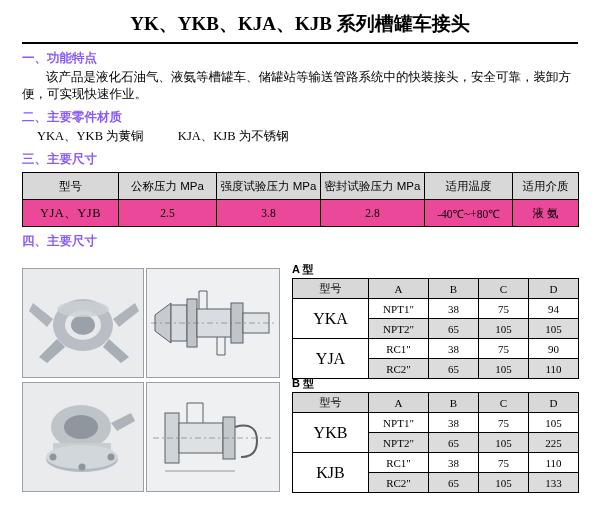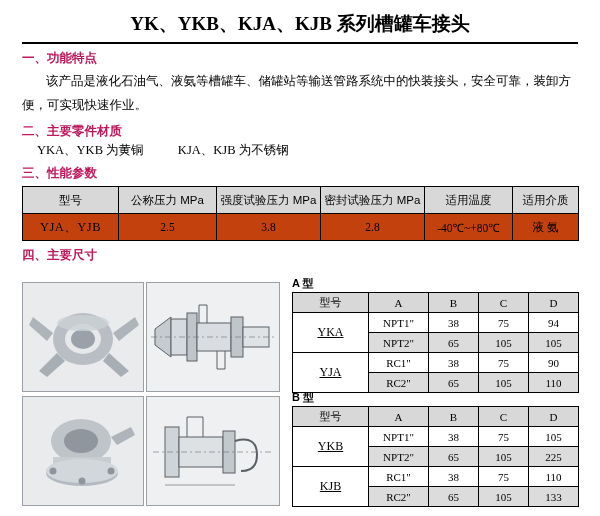--- a/index.html
+++ b/index.html
@@ -30,29 +30,29 @@
     padding-bottom: 2px;
     color: #000;
   }
   .title-rule {
     width: 556px;
     height: 2px;
     background: #000;
     margin: 3px auto 0 auto;
   }
   .section-head {
-    color: #be185d;
+    color: #8b5cf6;
     font-weight: bold;
     font-size: 12.5px;
     font-family: "Liberation Sans", sans-serif;
     margin: 6px 0 2px 22px;
   }
   .body-text {
     font-size: 12.5px;
-    line-height: 24px;
+    line-height: 17px;
     margin: 0 18px 0 22px;
     text-indent: 0;
     font-family: "Liberation Sans", sans-serif;
   }
   .body-text.indent {
     text-indent: 24px;
   }
   .mat-line {
     font-size: 12.5px;
     margin: 1px 0 0 37px;
@@ -86,21 +86,21 @@
   table.perf .hdr-cn {
     font-family: "Liberation Sans", sans-serif;
     font-size: 11.5px;
   }
   table.perf td.model {
     font-family: "Liberation Serif", serif;
     font-size: 12.5px;
     letter-spacing: 0.5px;
   }
   table.perf tr.alt td {
-    background: #c2410c;
+    background: #ec4899;
   }
 
   
   .dims-wrap {
     position: relative;
     margin-top: 6px;
     height: 244px;
   }
   .img-box {
     position: absolute;
@@ -137,23 +137,22 @@
     padding: 0;
   }
   table.dim th {
     background: #d8d8d8;
     font-weight: normal;
   }
   table.dim th.cn {
     font-family: "Liberation Sans", sans-serif;
   }
   table.dim td.rowhdr {
-    font-size: 12px;
-    font-family: "Liberation Serif", serif;
-    text-decoration: underline;
+    font-size: 16px;
+    font-family: "Liberation Serif", serif;
   }
   table.dim tr.alt td {
     background: #dcdcdc;
   }
 
   
   .art {
     position: absolute;
     left: 0; top: 0;
     width: 100%;
@@ -171,21 +170,21 @@
   <div class="section-head">一、功能特点</div>
   <div class="body-text indent">该产品是液化石油气、液氨等槽罐车、储罐站等输送管路系统中的快装接头，安全可靠，装卸方便，可实现快速作业。</div>
 
   <div class="section-head">二、主要零件材质</div>
   <div class="mat-line">
     <span>YKA、YKB 为黄铜</span>
     <span class="gap"></span>
     <span>KJA、KJB 为不锈钢</span>
   </div>
 
-  <div class="section-head">三、性能参数</div>
+  <div class="section-head">三、主要尺寸</div>
   <table class="perf">
     <colgroup>
       <col style="width:96px">
       <col style="width:98px">
       <col style="width:104px">
       <col style="width:104px">
       <col style="width:88px">
       <col style="width:66px">
     </colgroup>
     <thead>

